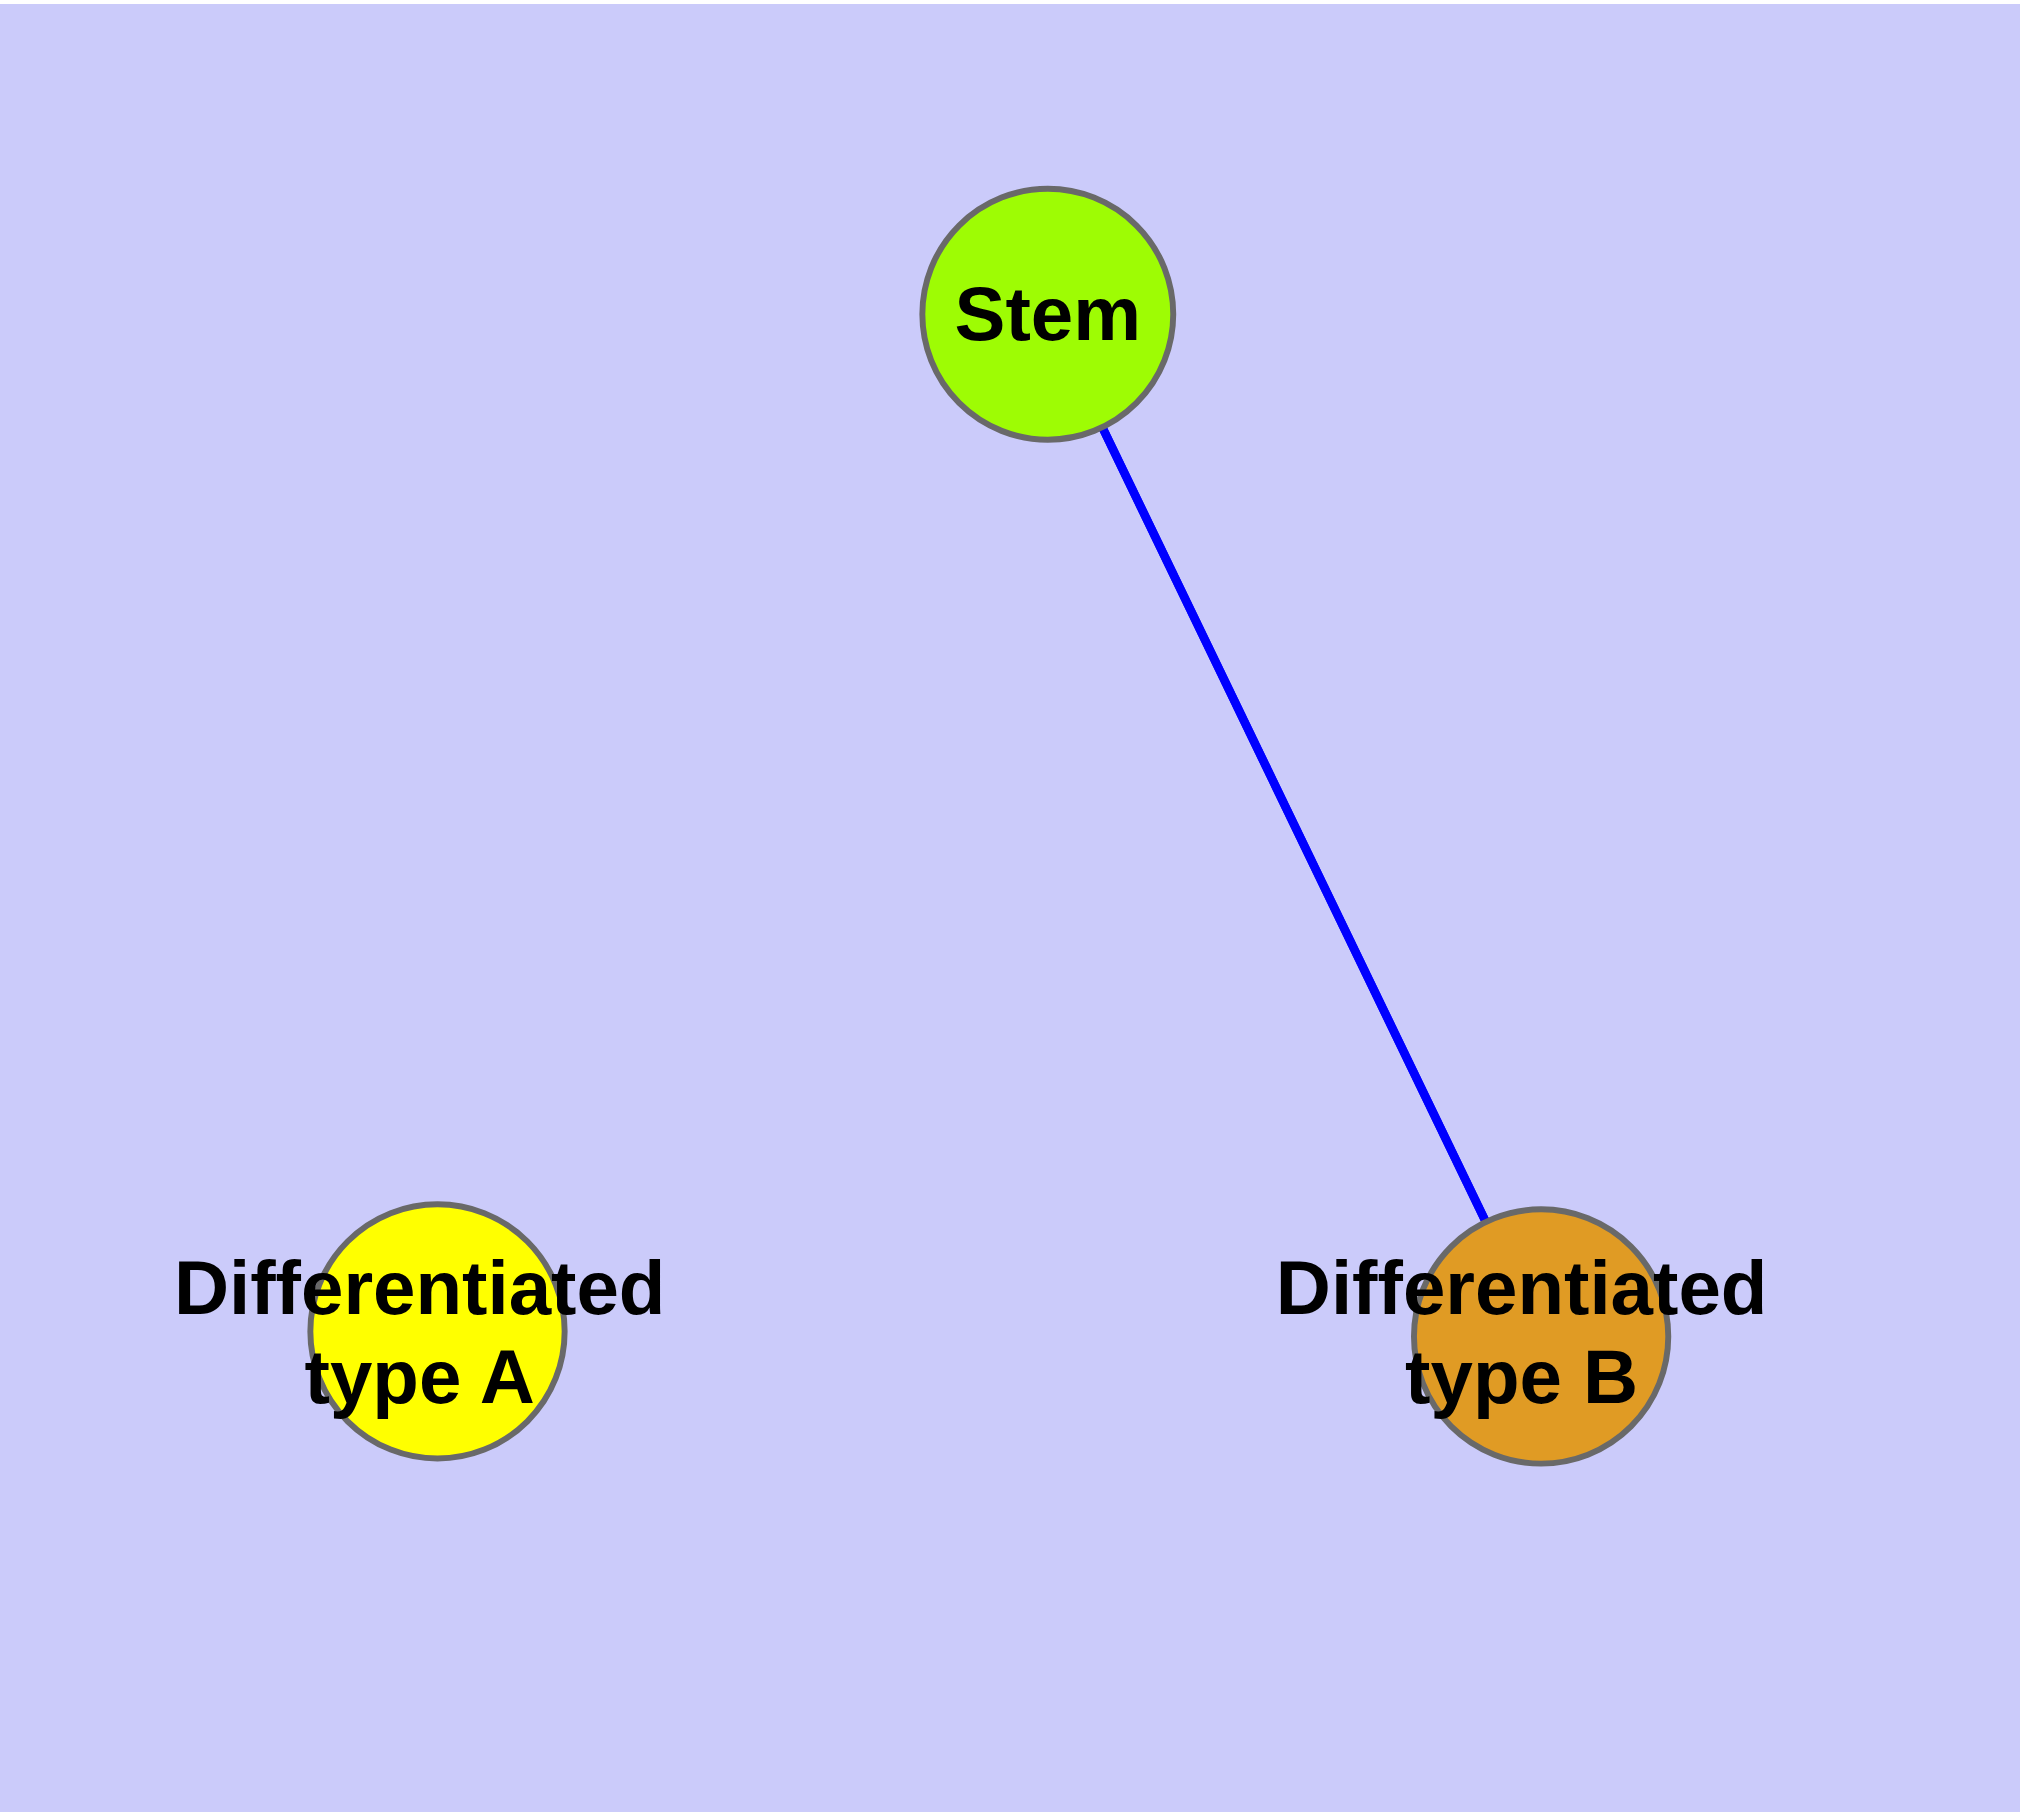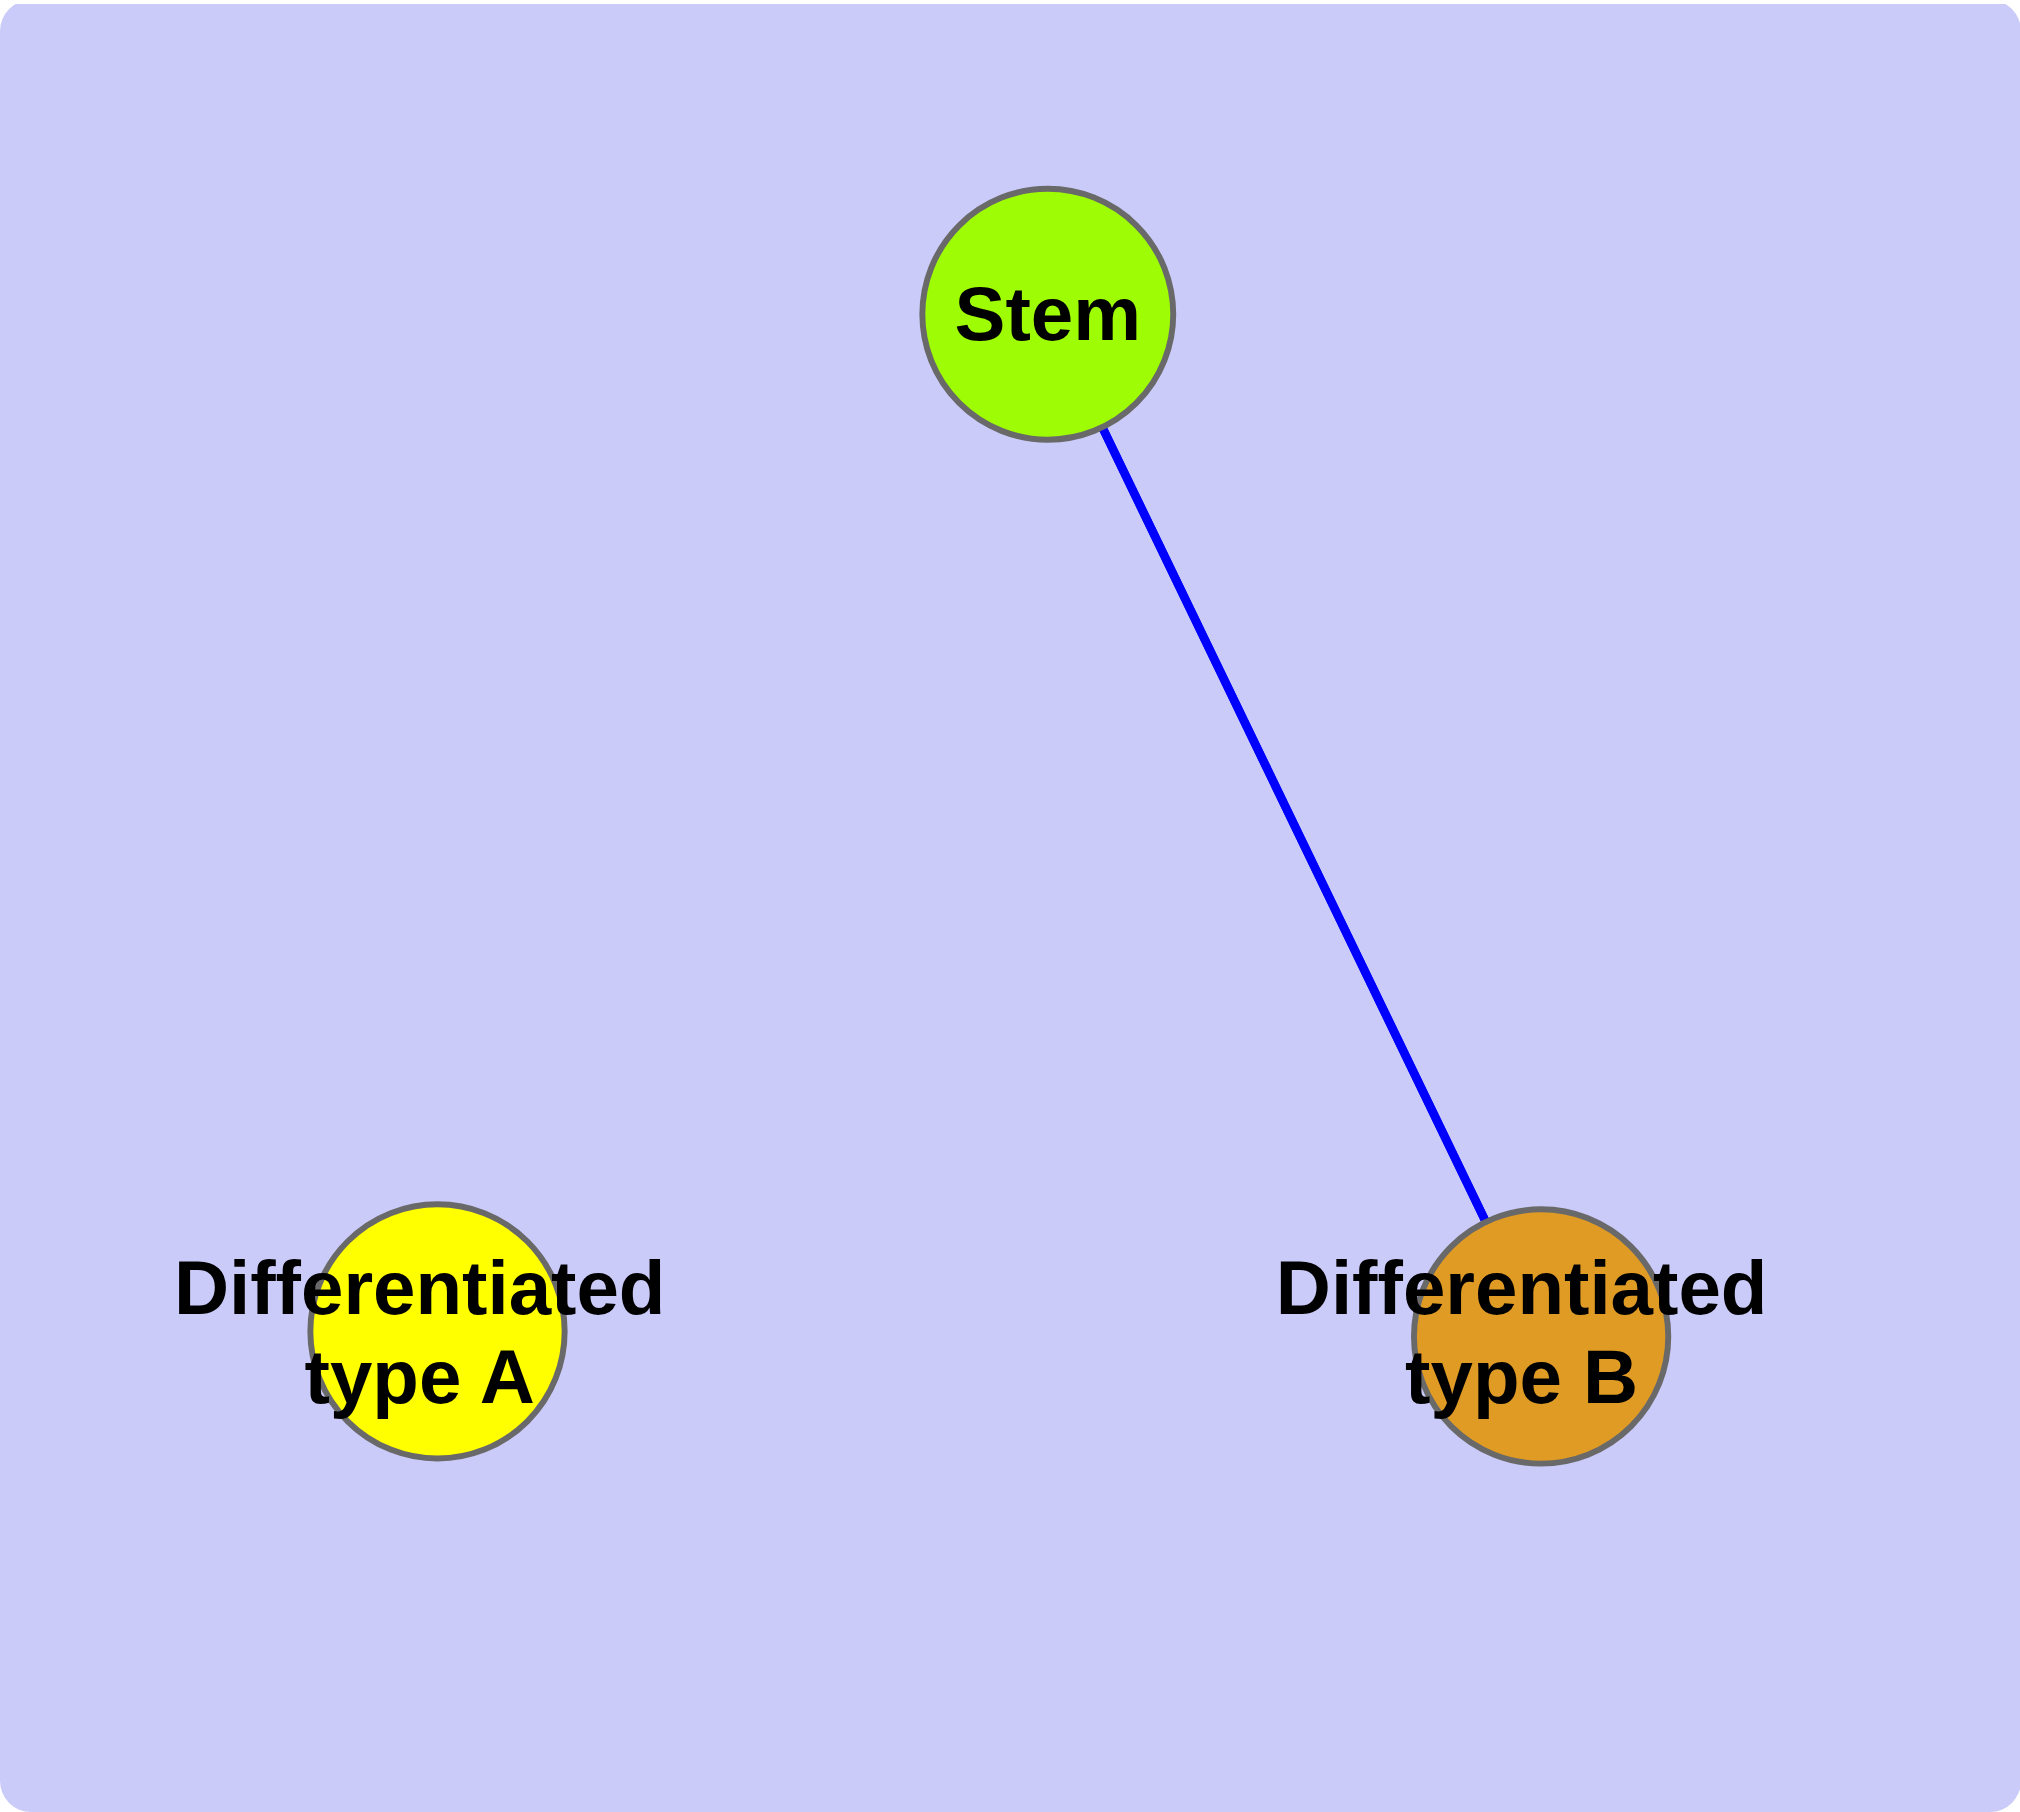--- a/index.html
+++ b/index.html
@@ -33,21 +33,21 @@
   }
   .node-label {
     font-weight: bold;
     fill: #000000;
     paint-order: normal;
   }
 </style>
 </head>
 <body>
 
-<div id="canvas" style="background: rgb(255, 255, 255); border-radius: 31px;">
+<div id="canvas" style="background: rgb(255, 255, 255);">
   <div id="plot-area" style="background: rgb(203, 203, 250);">
     <svg id="graph-svg" viewBox="0 0 2384 2133" xmlns="http://www.w3.org/2000/svg">
 
       <g x1="1236" y1="366" x2="516" y2="1566" stroke="#0000ff" stroke-width="10">
         <line x1="1236" y1="366" x2="1818" y2="1572" stroke="#0000ff" stroke-width="10" stroke-linecap="butt"></line>
         <line x1="1236" y1="366" x2="1818" y2="1572" stroke="#0000ff" stroke-width="10" stroke-linecap="butt"></line>
       </g>
 
       <g>
 

